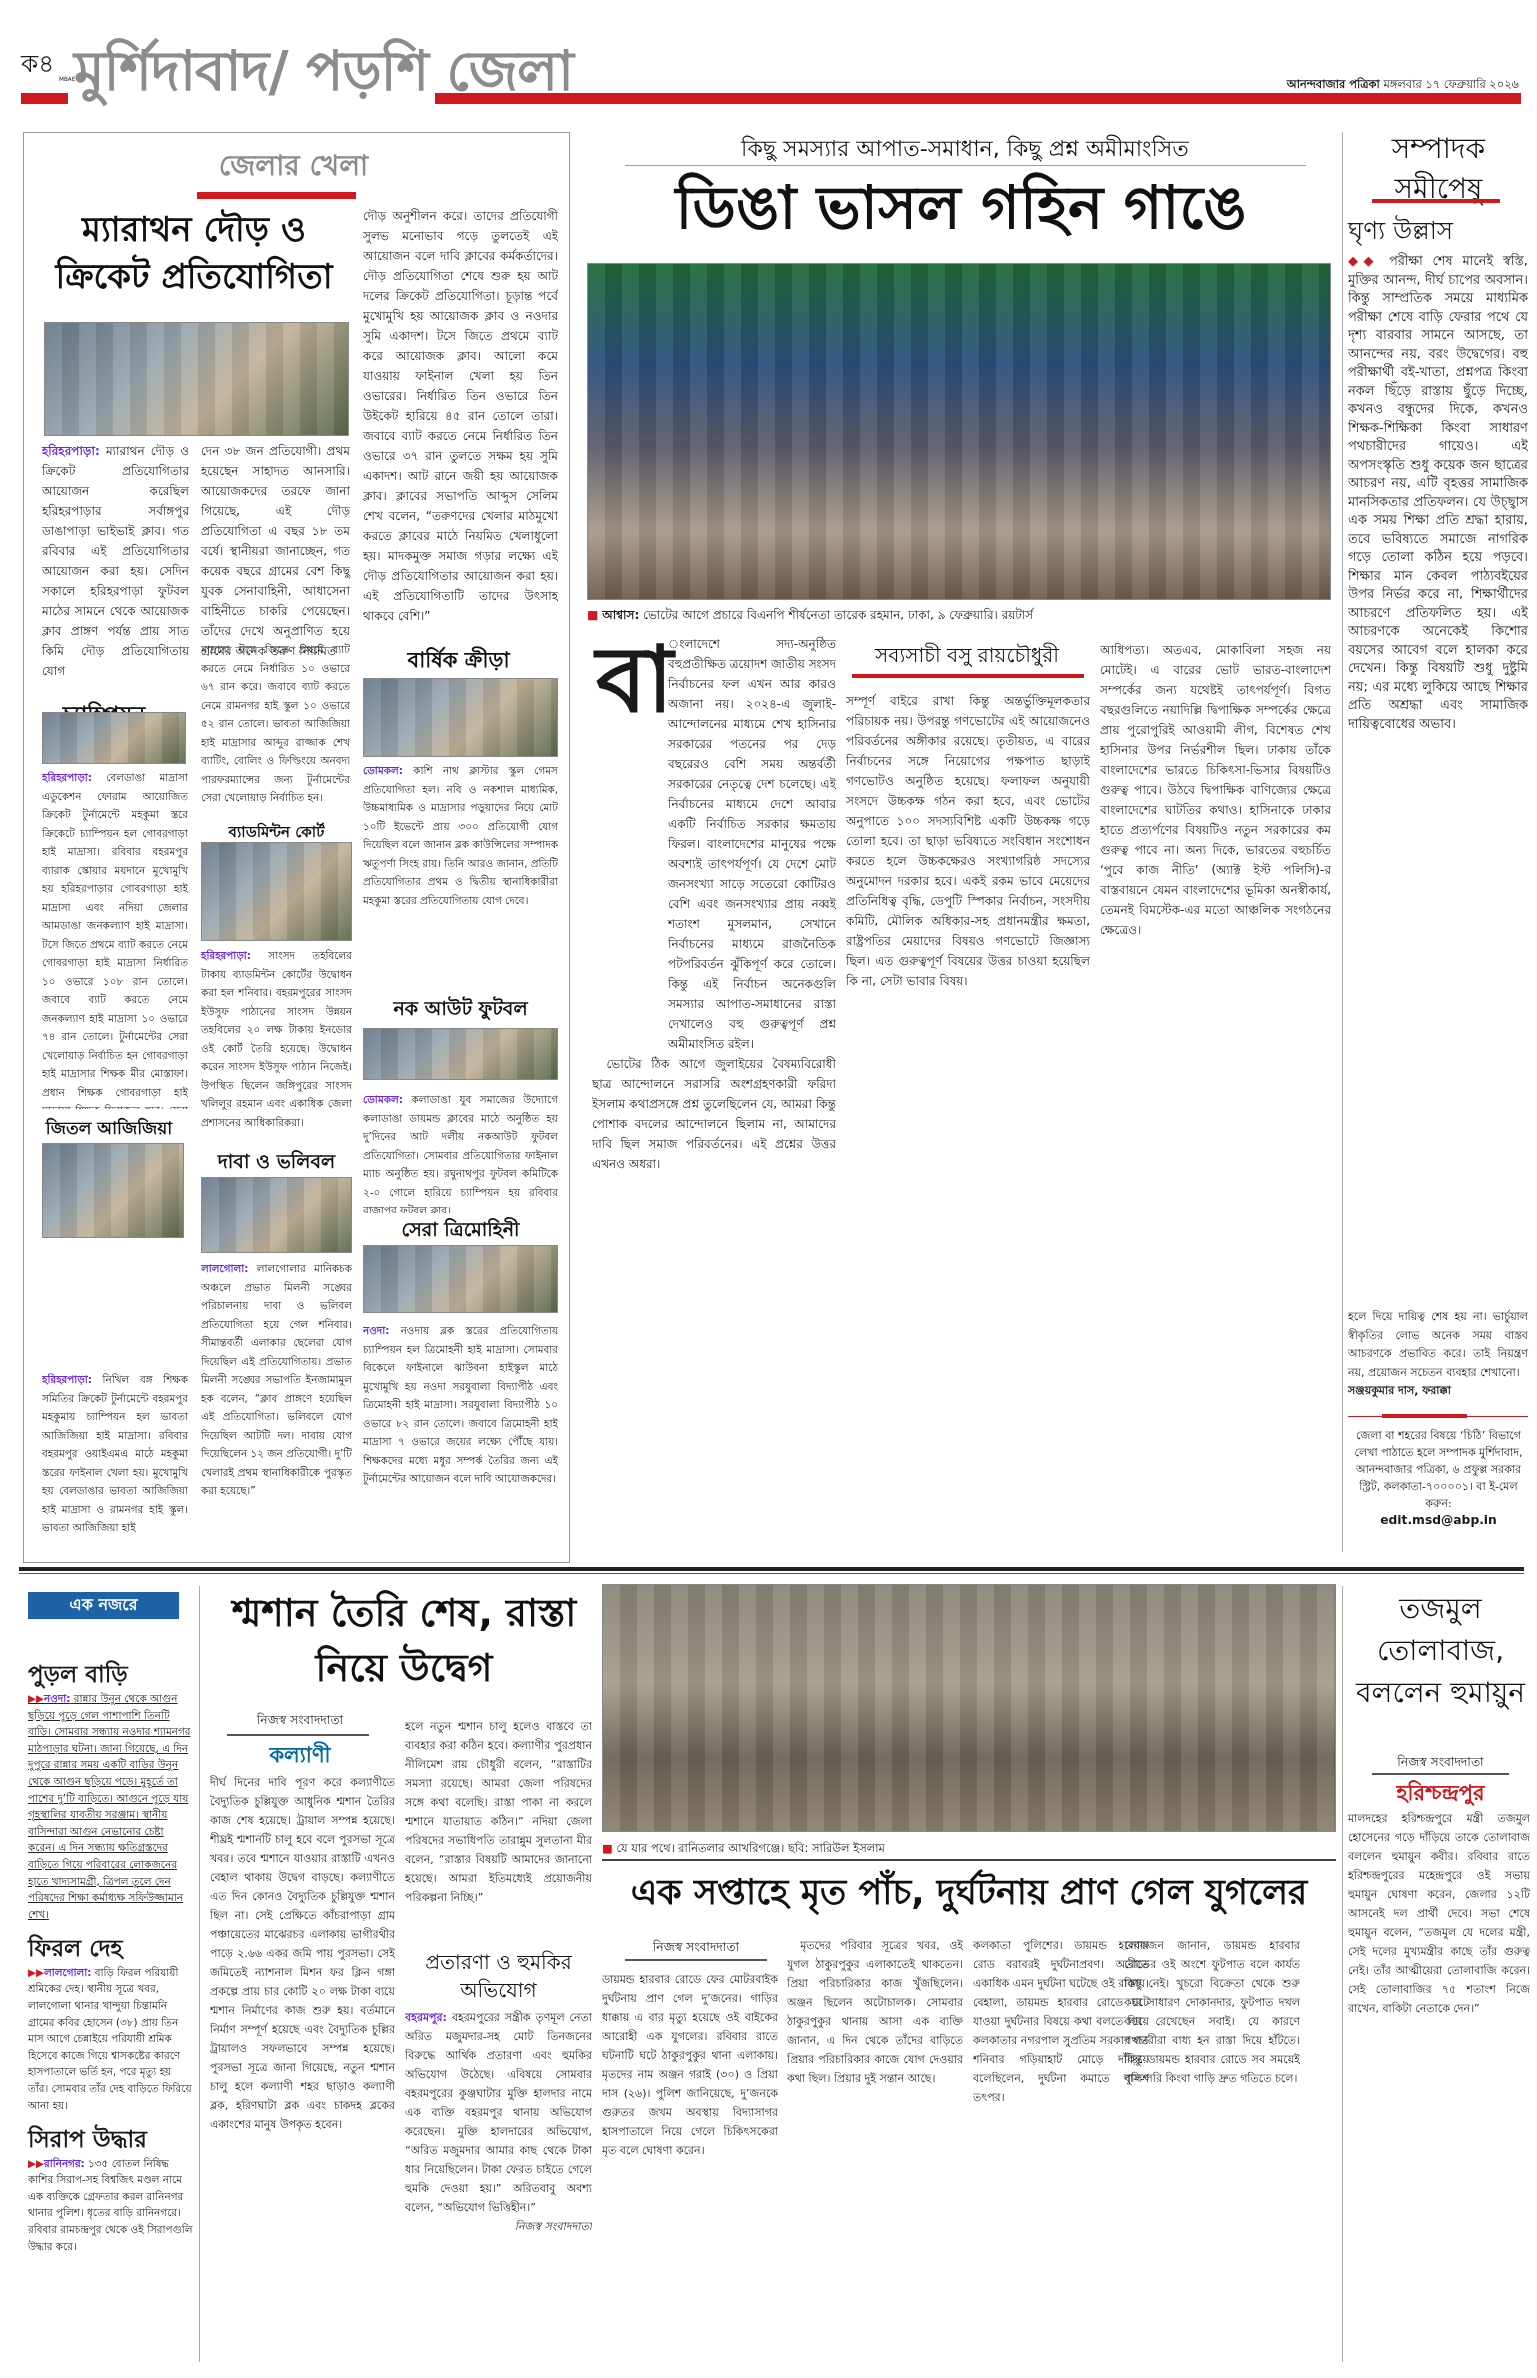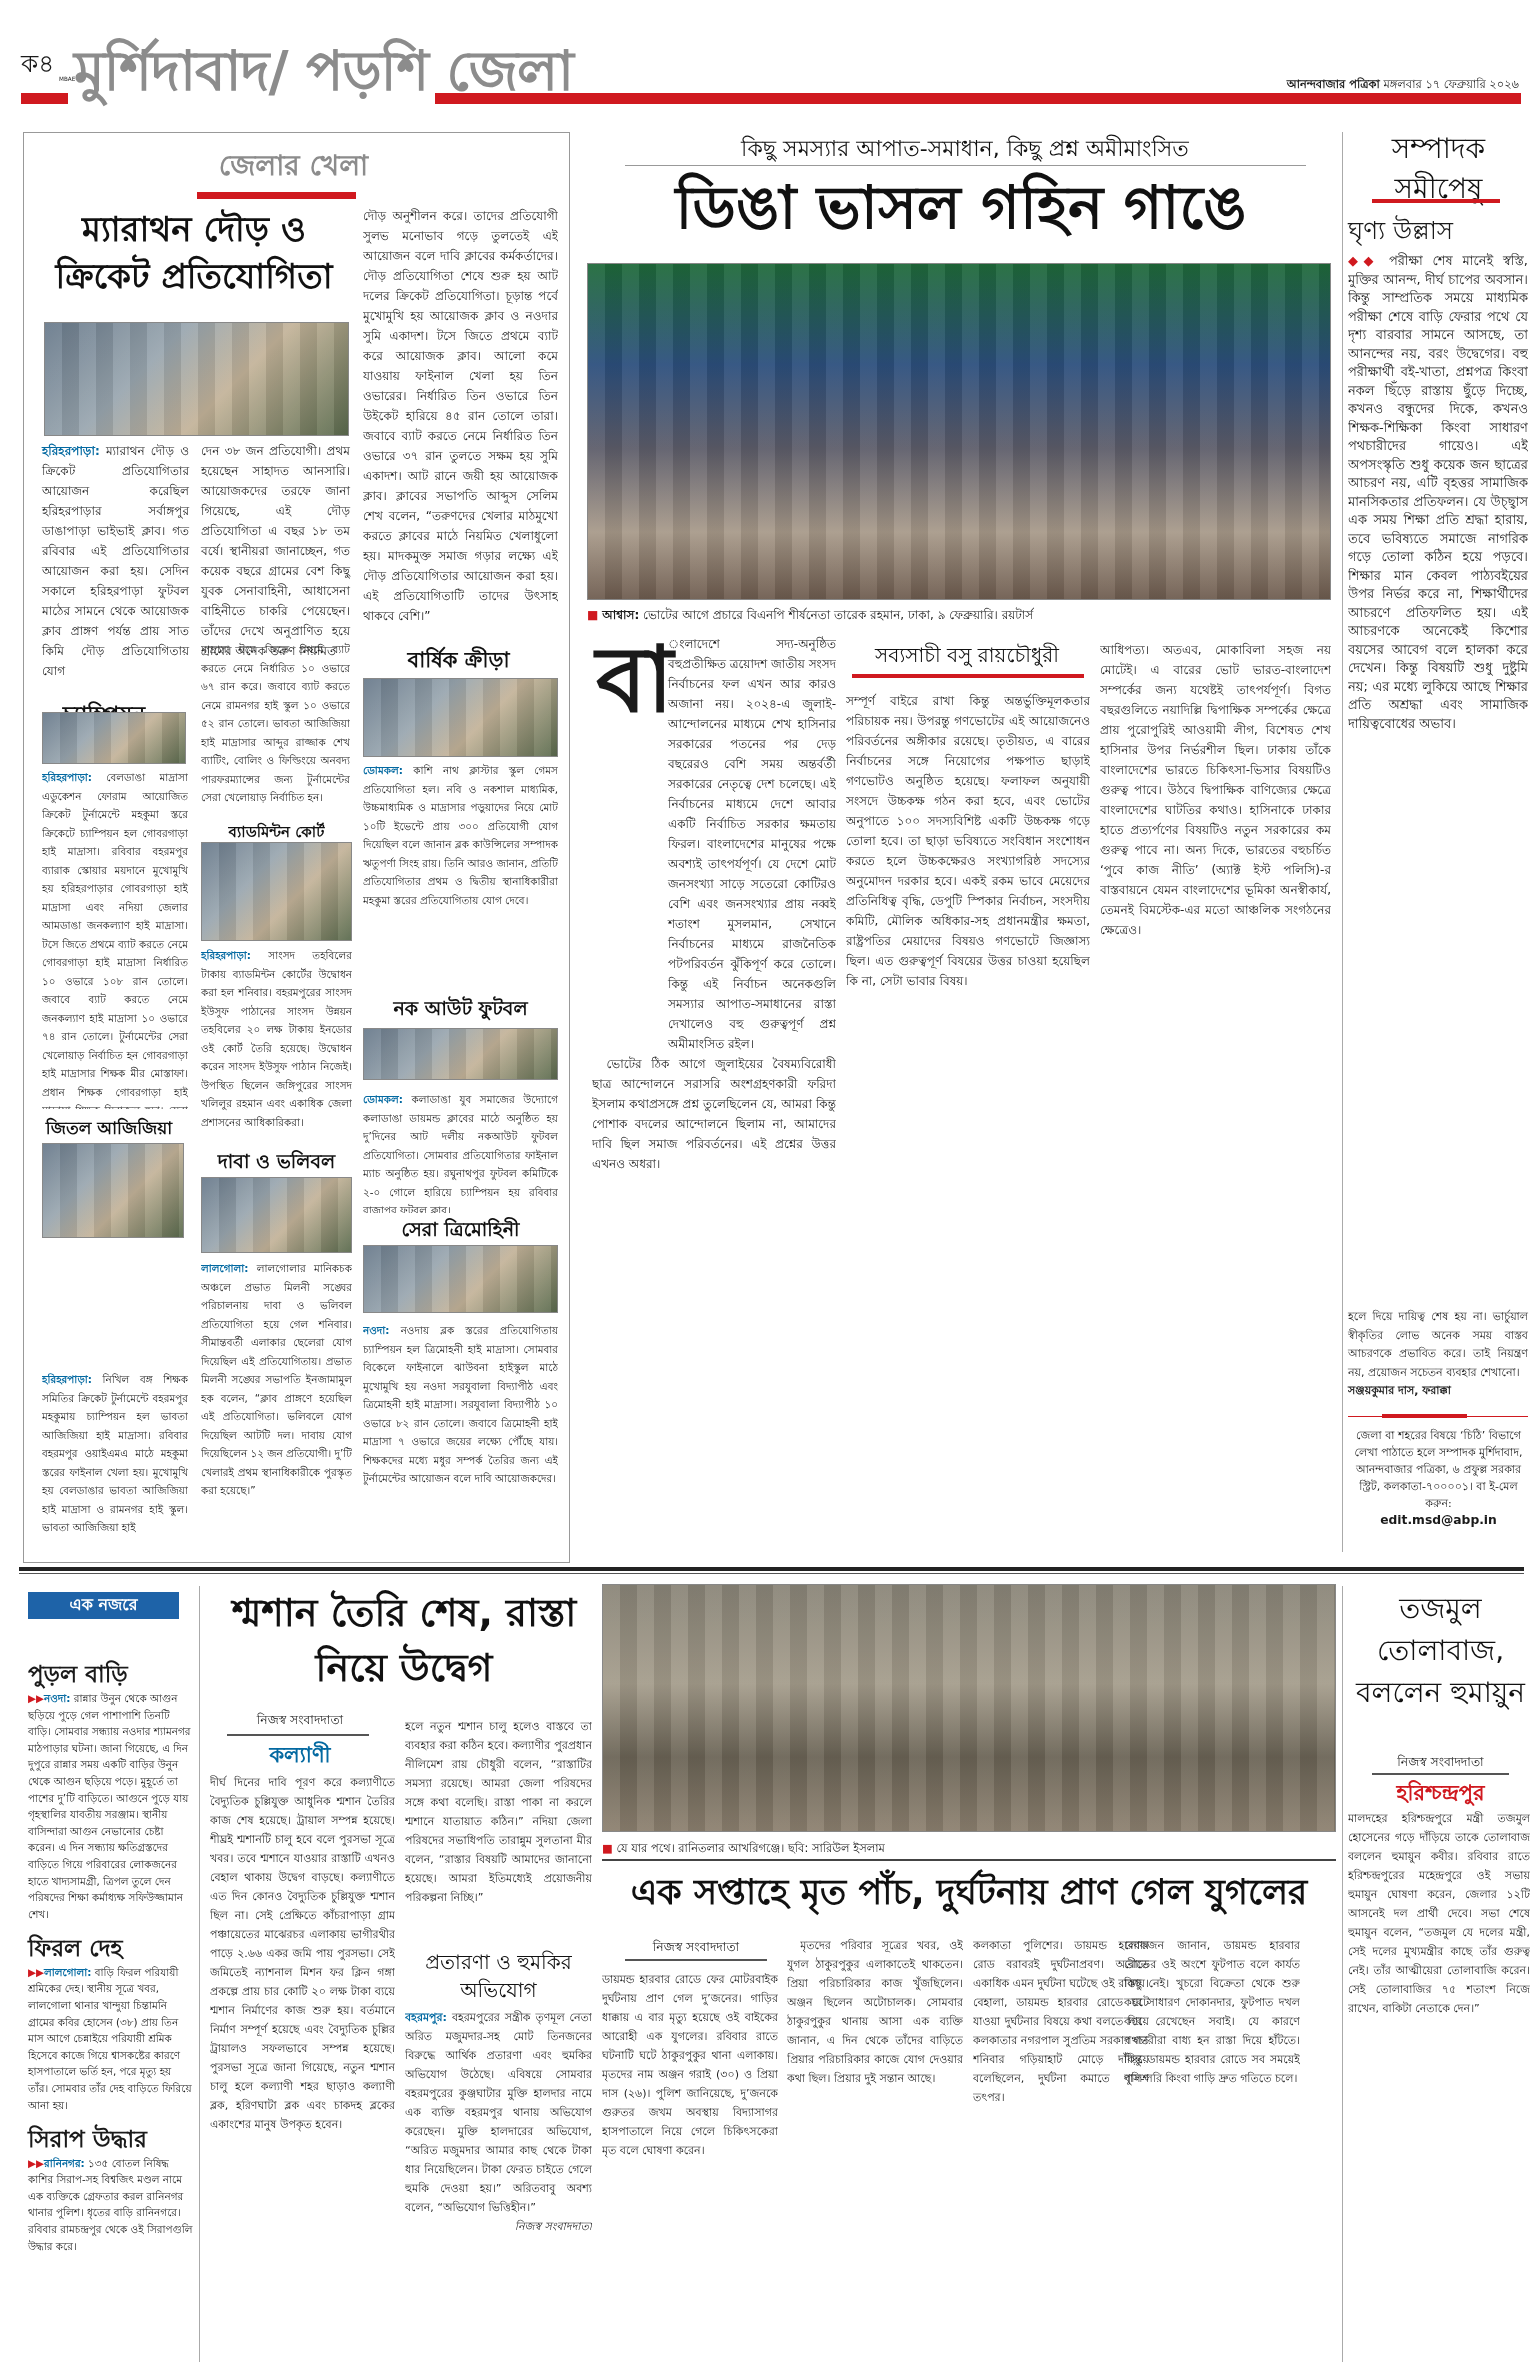--- a/index.html
+++ b/index.html
@@ -1,21 +1,21 @@
 <!DOCTYPE html>
 <html style="font-size:15px"><head>
 <meta charset="utf-8">
 <style>
   * { box-sizing: border-box; margin: 0; padding: 0; }
   body { width: 1538px; height: 2378px; background: #fff; font-family: "DejaVu Serif", serif; color: #1a1a1a; position: relative; overflow: hidden; }
   .abs { position: absolute; }
   .txt { font-family: "DejaVu Sans", sans-serif; font-size: 12px; line-height: 20px; text-align: justify; color: #222; }
   .txt p { margin: 0; text-indent: 1.2em; }
   .txt p.noind { text-indent: 0; }
-  .dl { color: #0369a1; font-weight: bold; }
+  .dl { color: #6d28d9; font-weight: bold; }
   .photo { background: linear-gradient(135deg, #6a7b8c 0%, #9aa7b0 35%, #c4b49a 60%, #5b6b4e 100%); border: 0.9px solid #888; position: absolute; }
   .photo::after { content: ""; position: absolute; inset: 0; background: repeating-linear-gradient(90deg, rgba(255,255,255,0.06) 0 17px, rgba(0,0,0,0.08) 17px 34px); }
   .hd { font-family: "DejaVu Sans", sans-serif; font-weight: bold; color: #111; text-align: center; }
   .redbar { background: #d0191f; position: absolute; }
   .rule { background: #333; position: absolute; }
   .box { border: 1.9px solid #999; position: absolute; }
 </style>
 </head>
 <body>
 
@@ -135,21 +135,21 @@
 
 <div class="rule" style="left:19px;top:1567px;width:1505px;height:3.8px;background:#222;"></div>
 <div class="rule" style="left:19px;top:1573px;width:1505px;height:0.9px;background:#555;"></div>
 
 <div class="abs" style="left:28px;top:1592px;width:151px;height:26.5px;background:#1e63a8;color:#fff;text-align:center;font-size:16px;line-height:26.5px;font-family:'DejaVu Sans',sans-serif;font-weight:bold;">
   <span>এক নজরে</span>
 </div>
 <div class="abs" style="left:28px;top:1626px;width:165px;font-family:'DejaVu Sans',sans-serif;margin-top:32px;">
   <div>
     <div style="font-size:23px;font-weight:bold;line-height:32px;">পুড়ল বাড়ি</div>
-    <div class="txt" style="font-size:10.4px;line-height:16.6px;text-align:left;">
+    <div class="txt" style="font-size:10.4px;line-height:16.6px;text-align:left;text-decoration:underline;">
       <span style="color:#d0191f;">▶▶</span><span class="dl">নওদা:</span> <span>রান্নার উনুন থেকে আগুন ছড়িয়ে পুড়ে গেল পাশাপাশি তিনটি বাড়ি। সোমবার সন্ধ্যায় নওদার শ্যামনগর মাঠপাড়ার ঘটনা। জানা গিয়েছে, এ দিন দুপুরে রান্নার সময় একটি বাড়ির উনুন থেকে আগুন ছড়িয়ে পড়ে। মুহূর্তে তা পাশের দু’টি বাড়িতে। আগুনে পুড়ে যায় গৃহস্থালির যাবতীয় সরঞ্জাম। স্থানীয় বাসিন্দারা আগুন নেভানোর চেষ্টা করেন। এ দিন সন্ধ্যায় ক্ষতিগ্রস্তদের বাড়িতে গিয়ে পরিবারের লোকজনের হাতে খাদ্যসামগ্রী, ত্রিপল তুলে দেন পরিষদের শিক্ষা কর্মাধ্যক্ষ সফিউজ্জামান শেখ।</span>
     </div>
   </div>
   <div style="margin-top:9.5px;">
     <div style="font-size:23px;font-weight:bold;line-height:32px;">ফিরল দেহ</div>
     <div class="txt" style="font-size:10.4px;line-height:16.6px;text-align:left;">
       <span style="color:#d0191f;">▶▶</span><span class="dl">লালগোলা:</span> <span>বাড়ি ফিরল পরিযায়ী শ্রমিকের দেহ। স্থানীয় সূত্রে খবর, লালগোলা থানার খান্দুয়া চিন্তামনি গ্রামের কবির হোসেন (৩৮) প্রায় তিন মাস আগে চেন্নাইয়ে পরিযায়ী শ্রমিক হিসেবে কাজে গিয়ে শ্বাসকষ্টের কারণে হাসপাতালে ভর্তি হন, পরে মৃত্যু হয় তাঁর। সোমবার তাঁর দেহ বাড়িতে ফিরিয়ে আনা হয়।</span>
     </div>
   </div>
   <div style="margin-top:9.5px;">

